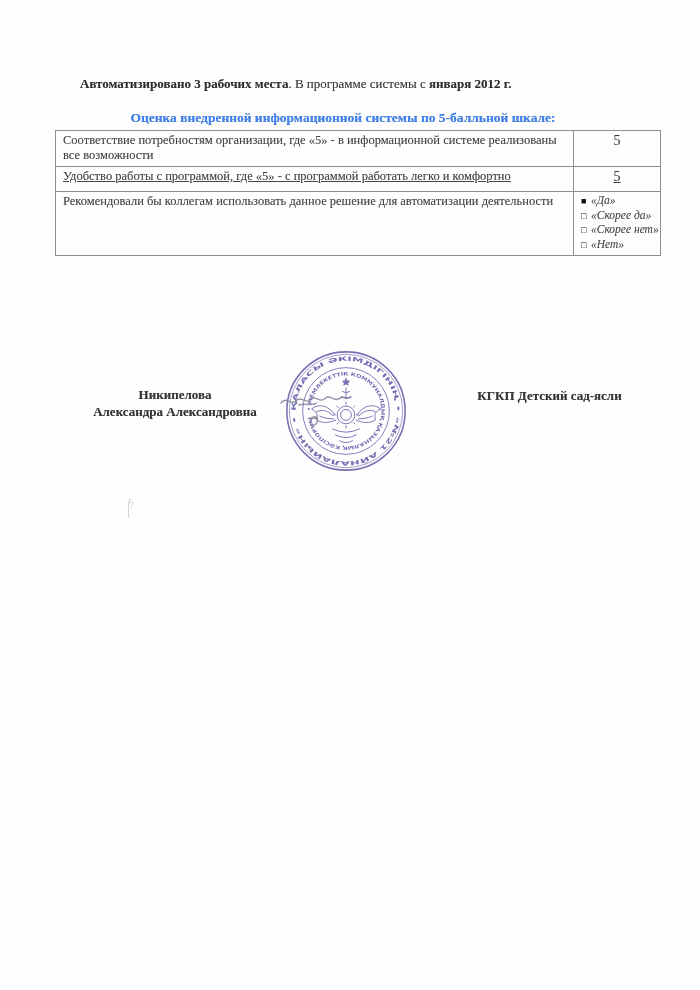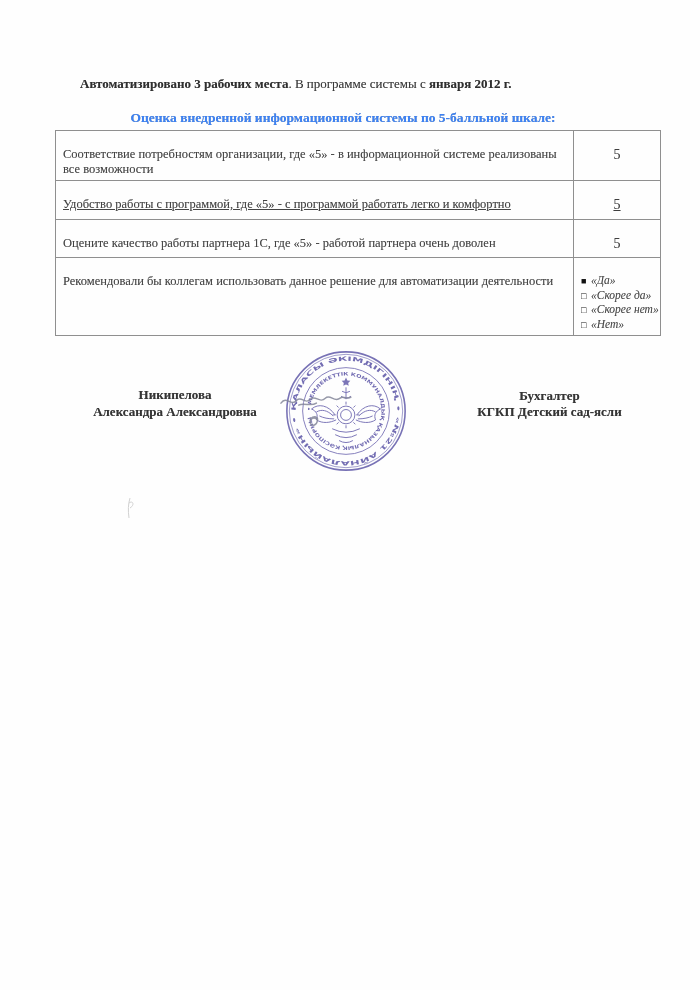--- a/index.html
+++ b/index.html
@@ -26,21 +26,21 @@
     text-shadow:0 0 .5px rgba(60,60,60,.5);
   }
   
   table.qtable{
     position:absolute;left:55px;top:130px;width:576px;
     border-collapse:collapse;table-layout:fixed;
     font-size:12.5px;color:#444;
   }
   table.qtable td{
     border:1px solid #8f8f8f;
-    padding:16px 7px 3px 7px;
+    padding:2px 7px 3px 7px;
     vertical-align:top;line-height:15px;
     text-shadow:0 0 .4px rgba(90,90,90,.4);
   }
   td.crit{width:503px;}
   td.score{width:72px;text-align:center;font-size:14px;color:#3f3f3f;}
   tr.r1 td{height:28px;}
   tr.r2 td{height:19px;text-decoration:underline;}
   tr.r3 td{height:18px;}
   tr.r4 td{height:48px;}
   .opt{font-size:11.5px;line-height:13.5px;white-space:nowrap;color:#4a4a4a;font-style:italic;}
@@ -78,24 +78,20 @@
   <table class="qtable">
     <tbody>
       <tr class="r1">
         <td class="crit">Соответствие потребностям организации,  где «5» - в информационной системе реализованы все возможности</td>
         <td class="score">5</td>
       </tr>
       <tr class="r2">
         <td class="crit">Удобство работы с программой, где «5» - с программой работать легко и комфортно</td>
         <td class="score">5</td>
       </tr>
-      <tr class="r3">
-        <td class="crit">Оцените качество работы партнера 1С, где «5» - работой партнера очень доволен</td>
-        <td class="score">5</td>
-      </tr>
       <tr class="r4">
         <td class="crit">Рекомендовали бы коллегам использовать данное решение для автоматизации деятельности</td>
         <td>
           <div class="opt selected">
             <span class="glyph">■</span><span>«Да»</span>
           </div>
           <div class="opt">
             <span class="glyph">□</span><span>«Скорее да»</span>
           </div>
           <div class="opt">
@@ -108,21 +104,20 @@
       </tr>
     </tbody>
   </table>
 
   <div class="sig-left">
     <div>Никипелова</div>
     <div>Александра Александровна</div>
   </div>
 
   <div class="sig-right">
-    <div>Бухгалтер</div>
     <div>КГКП Детский сад-ясли</div>
   </div>
 
   <div class="stamp">
     <svg viewBox="0 0 140 140" xmlns="http://www.w3.org/2000/svg">
       <defs>
         <path id="outerArc" d="M 19,70 a 51,51 0 1,1 102,0 a 51,51 0 1,1 -102,0"></path>
         <path id="innerArc" d="M 34,70 a 36,36 0 1,1 72,0 a 36,36 0 1,1 -72,0"></path>
       </defs>
       <g stroke="#5b54a6" fill="none" opacity="0.82">

